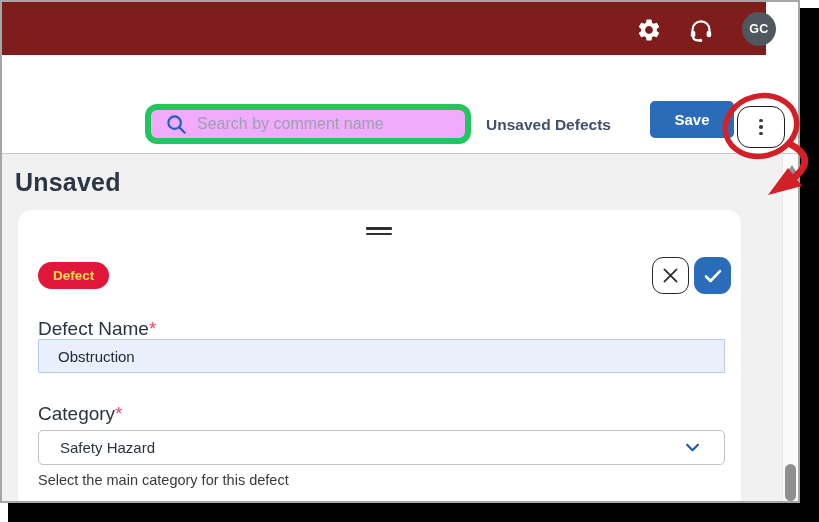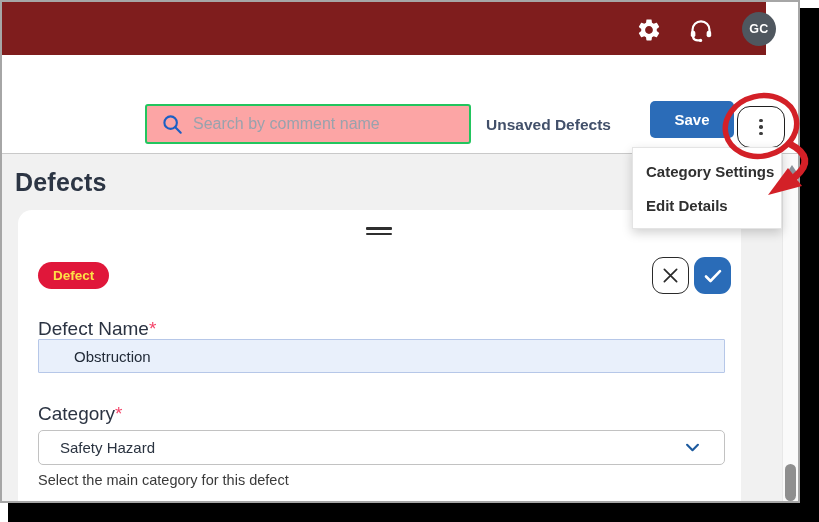--- a/index.html
+++ b/index.html
@@ -31,21 +31,21 @@
     width: 34px; height: 34px; border-radius: 50%;
     background: #4f575f; color: #fff;
     font-size: 12.5px; font-weight: bold; letter-spacing: .5px;
     display: flex; align-items: center; justify-content: center;
   }
 
   
   .searchbox {
     position: absolute; left: 143px; top: 102px;
     width: 326px; height: 40px;
-    border: 2px solid #22c55e; border-radius: 3px; background: #fca5a5;
+    border: 6px solid #22c55e; border-radius: 12px; background: #f0abfc;
     display: flex; align-items: center;
   }
   .searchbox svg { margin-left: 14px; flex: 0 0 auto; }
   .searchbox input {
     border: none; outline: none; background: transparent;
     font-family: "Liberation Sans", sans-serif;
     font-size: 16px; color: #2b3442;
     margin-left: 10px; width: 270px;
   }
   .searchbox input::placeholder { color: #99a2ad; }
@@ -102,21 +102,21 @@
   .check-btn { left: 676px; background: #2a6cb8; border: none; }
 
   .field-label { position: absolute; left: 20px; font-size: 19px; font-weight: normal; color: #2b3342; }
   .req { color: #f4456a; }
   .name-label { top: 108px; }
   .name-input {
     position: absolute; left: 20px; top: 129px;
     width: 687px; height: 34px;
     background: #e9f0fb; border: 1px solid #b6c7e8; border-radius: 1px;
     font-family: "Liberation Sans", sans-serif;
-    font-size: 15px; color: #222b38; padding-left: 35px; outline: none;
+    font-size: 15px; color: #222b38; padding-left: 19px; outline: none;
   }
   .cat-label { top: 193px; }
   .select {
     position: absolute; left: 20px; top: 220px;
     width: 687px; height: 35px;
     background: #fff; border: 1px solid #c2c2c2; border-radius: 5px;
     display: flex; align-items: center; justify-content: space-between;
     padding: 0 24px 0 21px; cursor: pointer;
     font-size: 15px; color: #2a3340;
   }
@@ -183,21 +183,21 @@
   <button class="save-btn">Save</button>
   <div class="kebab-btn">
     <i></i>
       <i></i>
       <i></i>
   </div>
 
   <div class="divider"></div>
 
   <div class="page-bg"></div>
-  <h1 class="page-title">Defects</h1>
+  <h1 class="page-title">Unsaved</h1>
 
   <div class="card">
     <div class="drag-handle">
         <i></i>
         <i></i>
       </div>
     <span class="badge">Defect</span>
 
     <div class="icon-btn x-btn">
       <svg width="17" height="17" viewBox="0 0 18 18" stroke="#2a2a2a" stroke-width="1.8" stroke-linecap="round">
@@ -224,24 +224,20 @@
           <path d="M2 2l6 6 6-6"></path>
         </svg>
     </div>
     <div class="helper">Select the main category for this defect</div>
   </div>
 
   <div class="scrollbar"></div>
   <div class="scroll-up"></div>
   <div class="scroll-thumb"></div>
 
-  <div class="menu">
-    <div class="menu-item">Category Settings</div>
-    <div class="menu-item">Edit Details</div>
-  </div>
 
 </div>
 
 <div class="shadow-right"></div>
 <div class="shadow-bottom"></div>
 
 <svg class="annotation" width="819" height="522" viewBox="0 0 819 522">
   <ellipse cx="761" cy="126" rx="36" ry="30" transform="rotate(-14 761 126)" fill="none" stroke="#d32027" stroke-width="5.5"></ellipse>
   <path d="M 790 144 Q 817 158 795 177" fill="none" stroke="#d32027" stroke-width="7" stroke-linecap="round"></path>
   <polygon points="768,195 788,168 802,186" fill="#d32027"></polygon>

